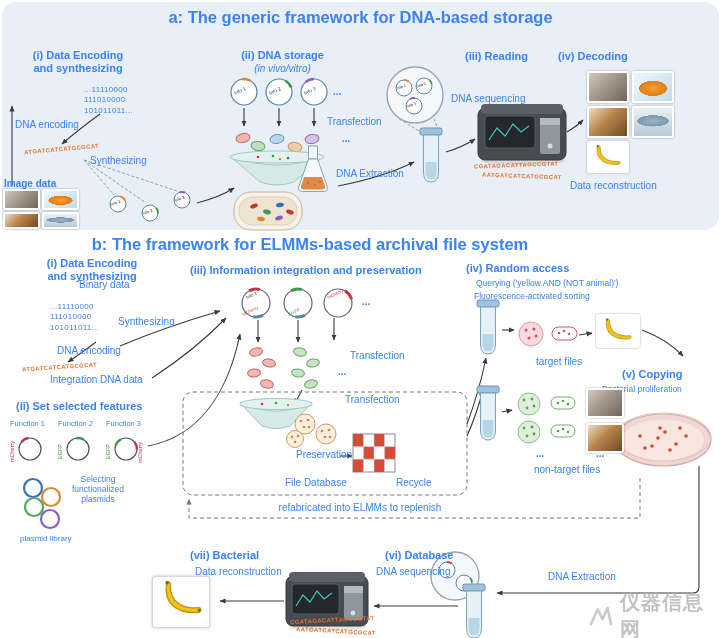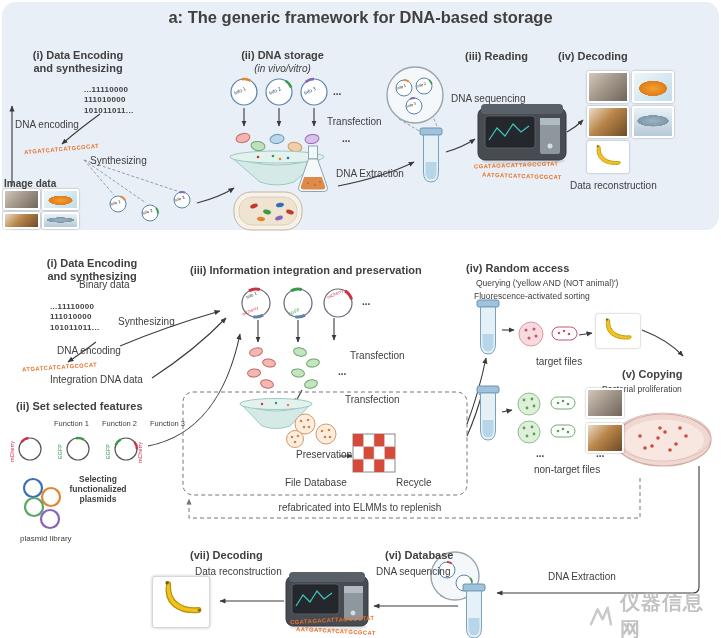--- a/index.html
+++ b/index.html
@@ -2,31 +2,31 @@
 <html><head>
 <meta charset="utf-8">
 <style>
   * { margin:0; padding:0; box-sizing:border-box; }
   html,body { background:#fff; }
   body { font-family:"Liberation Sans", sans-serif; color:#111; }
   .canvas { position:relative; width:721px; height:638px; background:#fff; overflow:hidden; }
   .panel-a-bg { position:absolute; left:2px; top:2px; width:717px; height:228px;
                 background:#e9eff6; border-radius:14px; }
   .overlay { position:absolute; left:0; top:0; width:721px; height:638px; z-index:1; }
-  .t { position:absolute; z-index:2; color:#404040; white-space:nowrap; }
-  .blk { white-space:normal;font-weight:bold; }
+  .t { position:absolute; z-index:2; color:#3b82f6; white-space:nowrap; }
+  .blk { white-space:normal; }
   .bold { font-weight:700; }
   .c { text-align:center; }
   .fs16 { font-size:16.5px; }
   .fs11 { font-size:11px; }
   .fs10 { font-size:10px; }
   .fs9  { font-size:10px; }
   .fs85 { font-size:8.5px; }
   .fs8  { font-size:8px; }
-  .fs75 { font-size:7.5px;margin-left:44px; }
+  .fs75 { font-size:7.5px; }
   .binary { font-size:8px; line-height:1.3; letter-spacing:.3px; }
   .seq { font-size:5.8px; color:#e8702a; letter-spacing:.5px; font-weight:600; }
   .dots { font-weight:700; font-size:10px; }
   .ital { font-style:italic; }
   .thumb { position:absolute; z-index:2; border:2px solid #fff;
            box-shadow:0 0 2px rgba(0,0,0,.4); border-radius:2px; overflow:hidden; }
   .thumb svg { display:block; width:100%; height:100%; }
   .th-cat     { background:linear-gradient(135deg,#d3c8bc 0%,#a3988a 45%,#6e655c 100%); }
   .th-fish    { background:radial-gradient(ellipse 62% 46% at 50% 55%, #f4a02d 0%, #e07c1c 58%, rgba(0,0,0,0) 60%),
                 linear-gradient(135deg,#eef6fa,#c2dde9); }
@@ -405,20 +405,21 @@
   <div class="thumb th-dog" style="left:587px;top:106px;width:42px;height:32px;"></div>
   <div class="thumb th-dolphin" style="left:632px;top:106px;width:42px;height:32px;"></div>
   <div class="thumb th-banana" style="left:587px;top:141px;width:42px;height:32px;">
     <svg viewBox="0 0 44 34">
         <path d="M9,5 C7,19 17,27 34,26 C37,26 38,22.5 35.5,22.5 C21,23.5 12,17 12.5,5.5 C12.6,3 9.3,2.5 9,5 Z" fill="#f2c21d" stroke="#bd9410" stroke-linejoin="round"></path>
         <circle cx="9.5" cy="4" r="1.3" fill="#7a5a1e"></circle>
       </svg>
   </div>
   <div class="t fs10" style="left:570px;top:180px;">Data reconstruction</div>
 
+  <div class="t bold fs16 c" style="left:0;top:235px;width:620px;">b: The framework for ELMMs-based archival file system</div>
   <div class="t bold fs11 c" style="left:36px;top:257px;width:112px;">(i) Data Encoding</div>
   <div class="t bold fs11 c" style="left:36px;top:270px;width:112px;">and synthesizing</div>
   <div class="t fs10" style="left:54px;top:279px;padding-left:25px;">Binary data</div>
   <div class="t binary blk" style="left:50px;top:302px;">
     <div>...11110000</div>
     <div>111010000</div>
     <div>101011011...</div>
   </div>
   <div class="t fs10" style="left:118px;top:316px;">Synthesizing</div>
   <div class="t fs10" style="left:57px;top:345px;">DNA encoding</div>
@@ -463,21 +464,21 @@
   <div class="t dots" style="left:536px;top:448px;">...</div>
   <div class="t dots" style="left:596px;top:448px;">...</div>
   <div class="t fs9" style="left:534px;top:464px;text-align:right;">non-target files</div>
 
   <div class="t bold fs11" style="left:385px;top:549px;">(vi) Database</div>
   <div class="t fs10" style="left:376px;top:566px;">DNA sequencing</div>
   <div class="t fs10" style="left:548px;top:571px;">DNA Extraction</div>
   <div class="t seq" style="left:290px;top:617px;transform:rotate(-3deg);">CGATAGACATTAGCCGTAT</div>
   <div class="t seq" style="left:296px;top:628px;transform:rotate(3deg);">AATGATCATCATGCGCAT</div>
 
-  <div class="t bold fs11" style="left:190px;top:549px;">(vii) Decoding</div>
+  <div class="t bold fs11" style="left:190px;top:549px;">(vii) Bacterial</div>
   <div class="t fs10" style="left:195px;top:566px;">Data reconstruction</div>
   <div class="decode-box" style="left:152px;top:576px;width:58px;height:52px;">
     <svg viewBox="0 0 58 52" style="display:block;width:100%;height:100%;">
         <path d="M14,7 C11,27 24,38 46,37 C50,37 51,32 47.5,32 C28,33.5 17,24 18,8 C18.2,4.5 14.4,4 14,7 Z" fill="#f2c21d" stroke="#bd9410" stroke-width="1.4" stroke-linejoin="round"></path>
         <circle cx="14.6" cy="6" r="1.8" fill="#7a5a1e"></circle>
         <circle cx="48" cy="34.5" r="1.6" fill="#8a6a22"></circle>
       </svg>
   </div>
 
   <div class="watermark">

